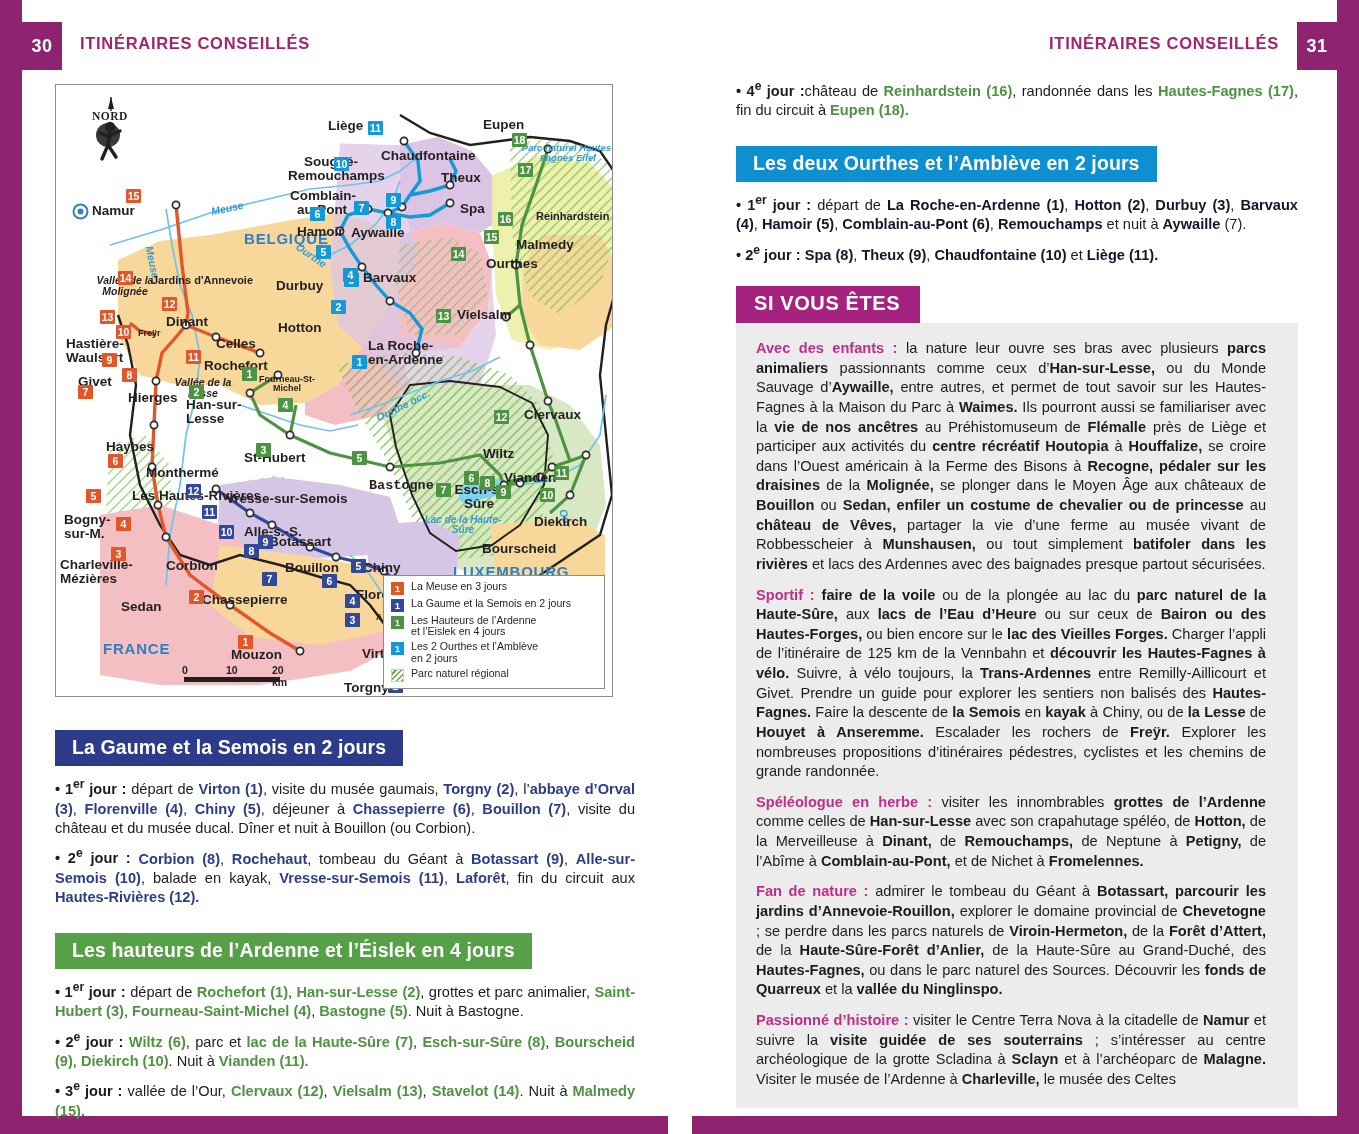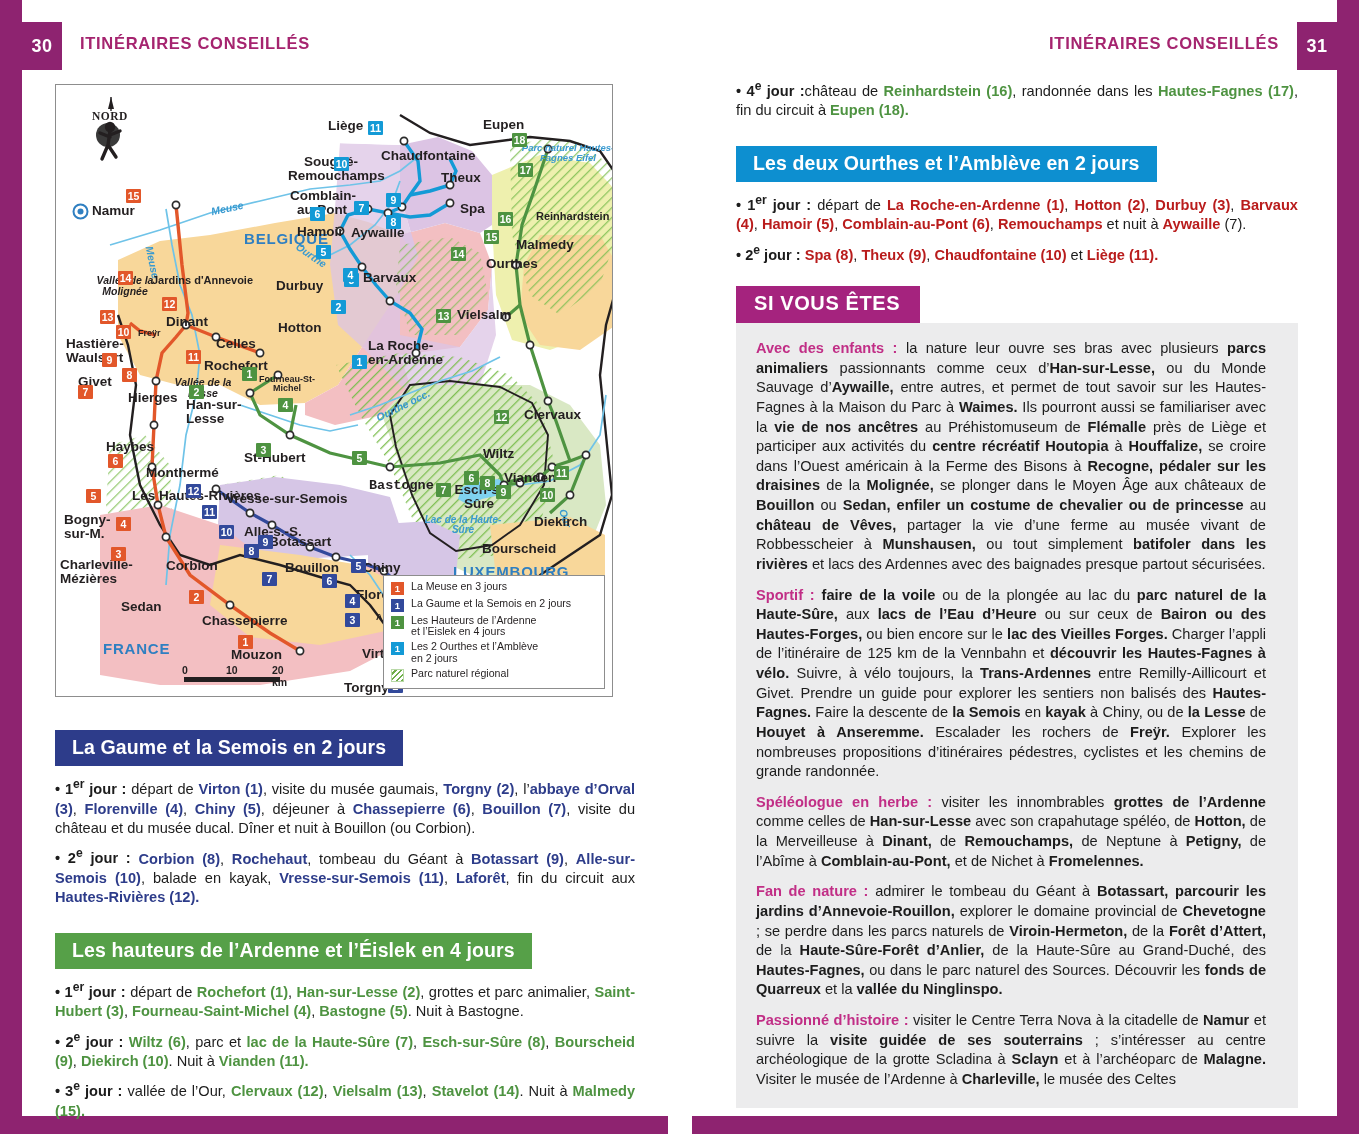--- a/index.html
+++ b/index.html
@@ -66,21 +66,21 @@
   .para {
     font-size: 14.6px;
     line-height: 1.33;
     color: #1c1c1c;
     text-align: justify;
     margin-bottom: 7px;
     hyphens: auto;
   }
   .c-dark  { color: #2d3c8a; font-weight: bold; }
   .c-green { color: #4e9341; font-weight: bold; }
-  .c-cyan  { color: #b91c1c; font-weight: bold; }
+  .c-cyan  { color: #0f172a; font-weight: bold; }
   .c-mag   { color: #c12e86; font-weight: bold; }
   .bullet { font-weight: bold; }
 
   .spacer-10 { height: 10px; }
   .spacer-14 { height: 14px; }
   .spacer-18 { height: 18px; }
 
   
   .panel-grey {
     background: #ececed;
@@ -371,21 +371,21 @@
     <div class="mlabel town" style="left:10px;top:252px;width:80px;white-space:normal;line-height:1.04;">Hastière-Waulsort</div>
     <div class="mlabel town" style="left:22px;top:290px;">Givet</div>
     <div class="mlabel town" style="left:72px;top:306px;">Hierges</div>
     <div class="mlabel town" style="left:50px;top:355px;">Haybes</div>
     <div class="mlabel town" style="left:90px;top:381px;">Monthermé</div>
     <div class="mlabel town" style="left:76px;top:404px;">Les Hautes-Rivières</div>
     <div class="mlabel town" style="left:8px;top:428px;width:60px;white-space:normal;line-height:1.04;">Bogny-sur-M.</div>
     <div class="mlabel town" style="left:4px;top:473px;width:92px;white-space:normal;line-height:1.04;">Charleville-Mézières</div>
     <div class="mlabel town" style="left:65px;top:515px;">Sedan</div>
     <div class="mlabel town" style="left:175px;top:563px;">Mouzon</div>
-    <div class="mlabel town" style="left:146px;top:529px;">Chassepierre</div>
+    <div class="mlabel town" style="left:146px;top:508px;">Chassepierre</div>
     <div class="mlabel town" style="left:110px;top:474px;">Corbion</div>
     <div class="mlabel town" style="left:229px;top:476px;">Bouillon</div>
     <div class="mlabel town" style="left:213px;top:450px;">Botassart</div>
     <div class="mlabel town" style="left:188px;top:440px;">Alle-s.-S.</div>
     <div class="mlabel town" style="left:170px;top:407px;">Vresse-sur-Semois</div>
     <div class="mlabel town" style="left:307px;top:476px;">Chiny</div>
     <div class="mlabel town" style="left:300px;top:503px;">Florenville</div>
     <div class="mlabel town" style="left:306px;top:562px;">Virton</div>
     <div class="mlabel town" style="left:288px;top:596px;">Torgny</div>
     <div class="mlabel town" style="left:130px;top:313px;width:58px;white-space:normal;line-height:1.04;">Han-sur-Lesse</div>

